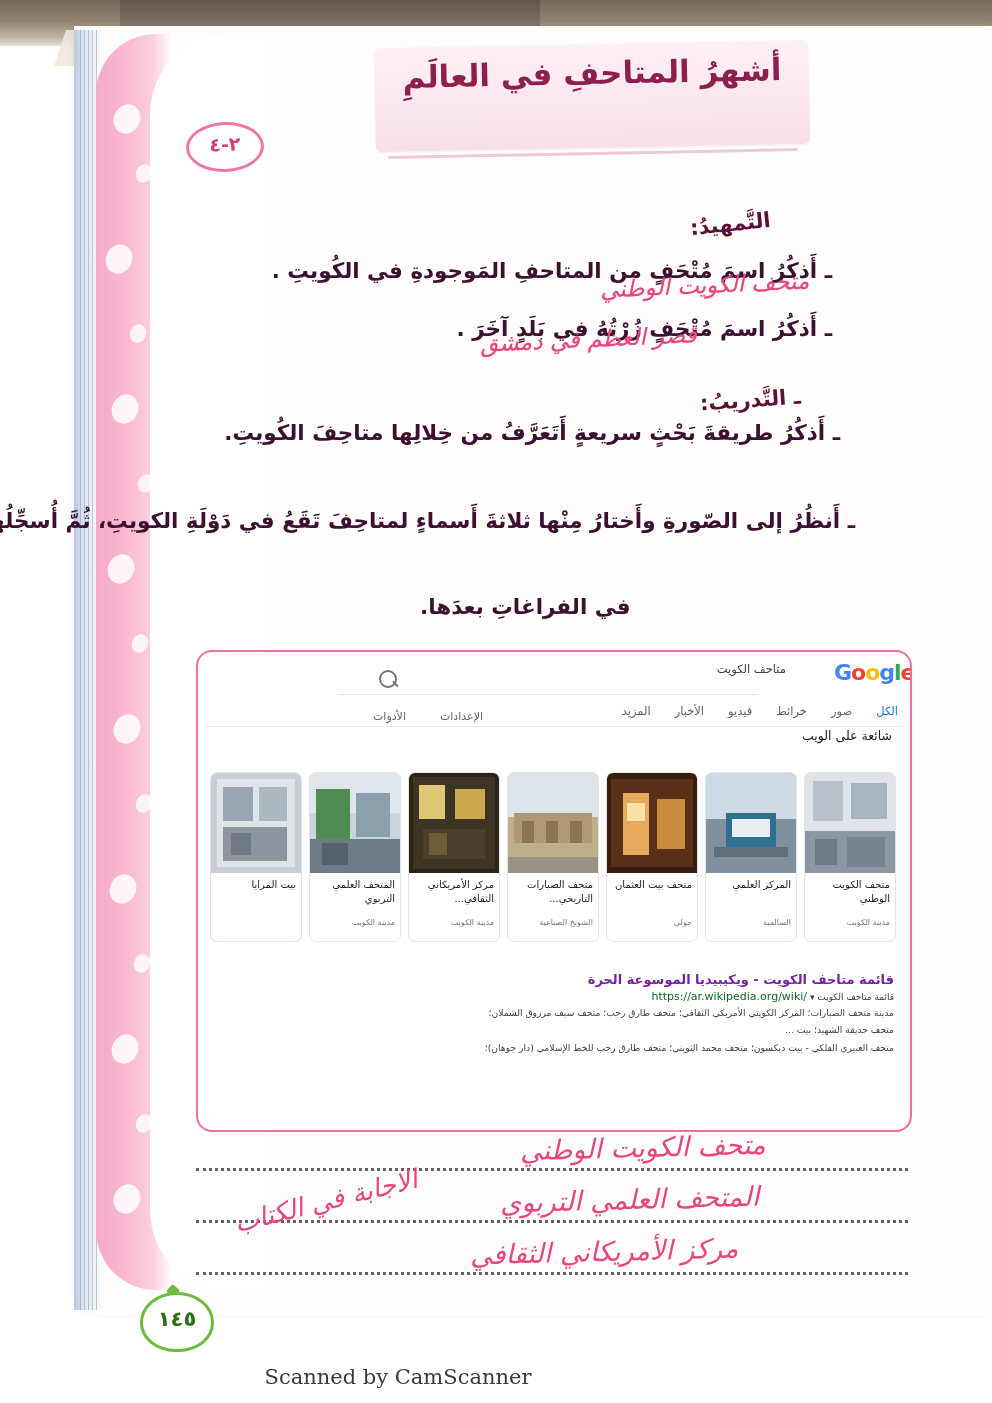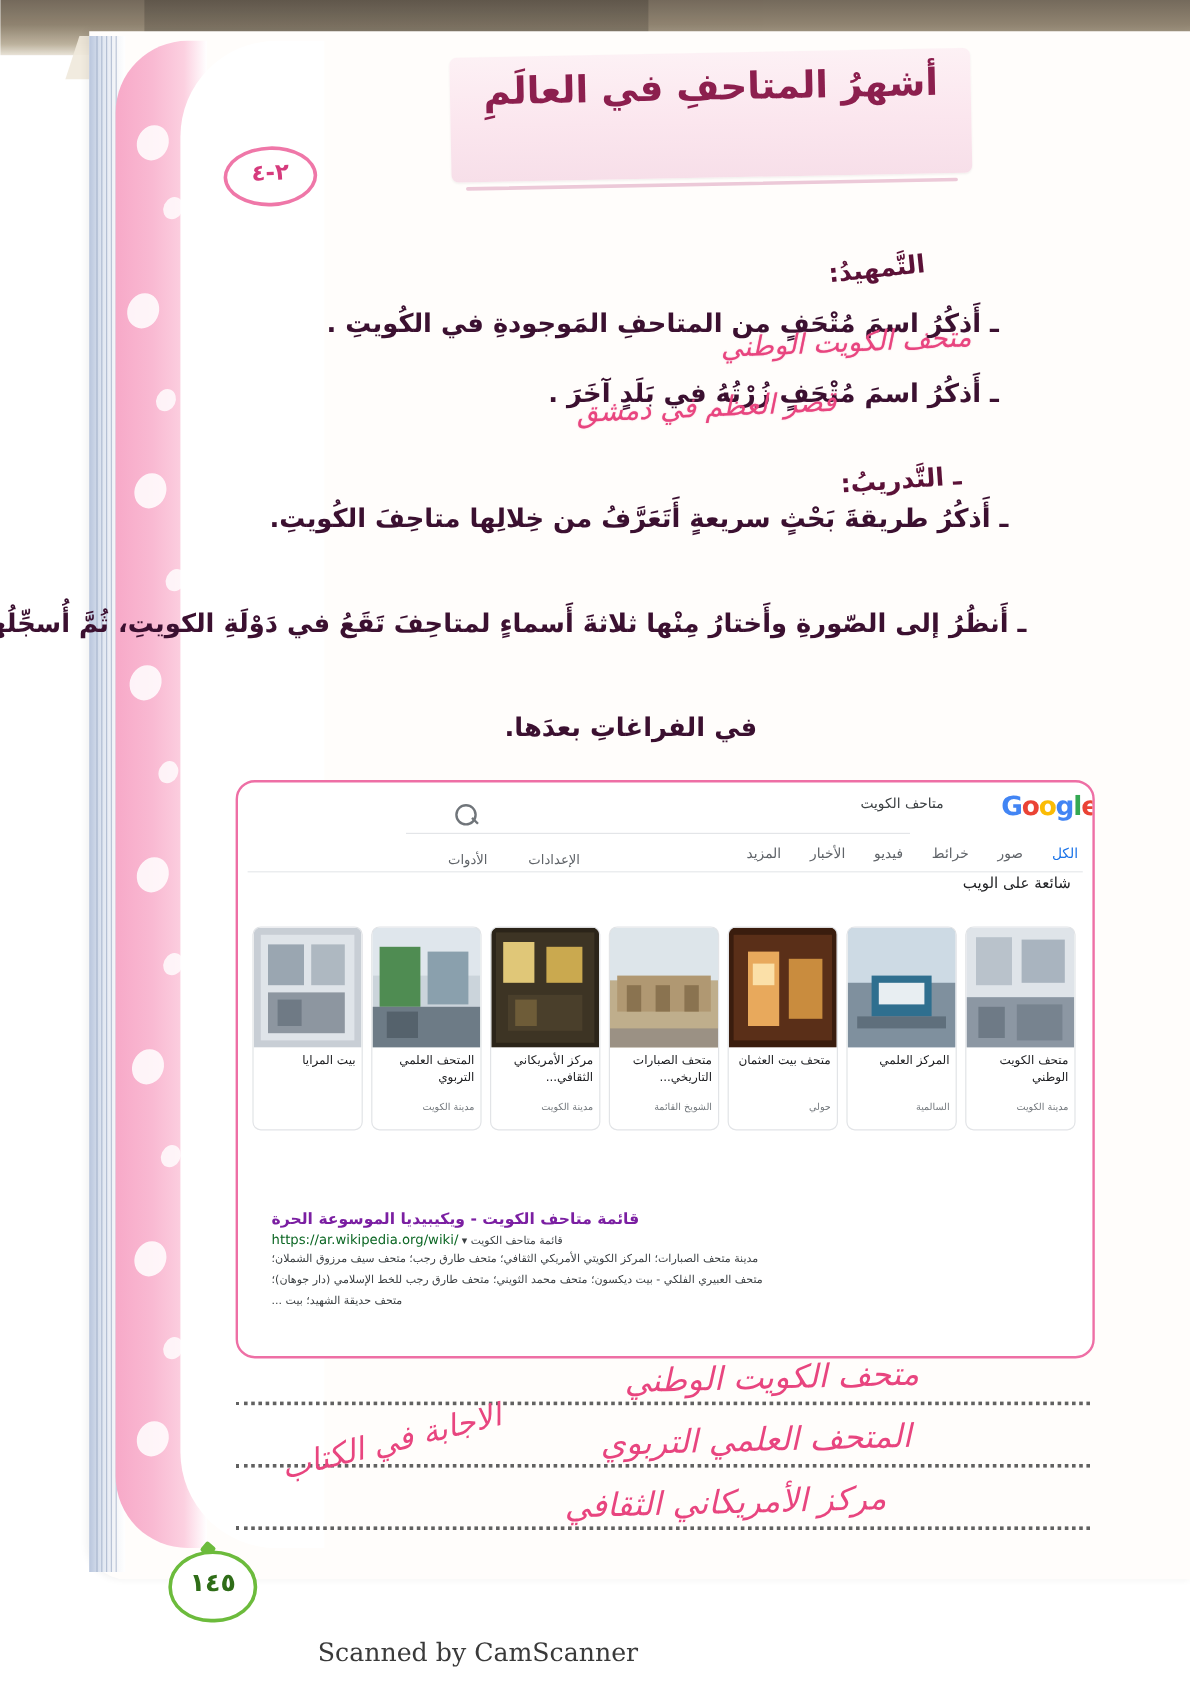--- a/index.html
+++ b/index.html
@@ -273,22 +273,21 @@
   .card .sub {
     padding: 0 5px 5px 5px;
     font-size: 8px;
     color: #70757a;
   }
 
   .wiki {
     position: absolute;
     top: 320px; right: 16px;
     width: 668px;
-    text-align: left;
-    margin-top: 37px;
+    text-align: right;
   }
   .wiki .w-title {
     font-size: 13px; color:#7b1fa2; font-weight: bold; margin-bottom: 3px;
   }
   .wiki .w-sub { font-size: 9px; color:#3c4043; }
   .wiki .w-url { font-size: 11px; color:#0b6623; direction: ltr; display:inline-block; }
   .wiki .w-body { font-size: 9.2px; color:#3c4043; line-height: 1.55; margin-top: 3px; }
 
   
   .dots {
@@ -484,21 +483,21 @@
           <rect width="90" height="100" fill="#cfd6da"></rect>
           <rect x="0" y="0" width="90" height="44" fill="#dde5ea"></rect>
           <rect x="0" y="44" width="90" height="56" fill="#bfae8c"></rect>
           <rect x="6" y="40" width="78" height="30" fill="#b09872"></rect>
           <rect x="14" y="48" width="12" height="22" fill="#8a7350"></rect>
           <rect x="38" y="48" width="12" height="22" fill="#8a7350"></rect>
           <rect x="62" y="48" width="12" height="22" fill="#8a7350"></rect>
           <rect x="0" y="84" width="90" height="16" fill="#9b9184"></rect>
         </svg>
         <div class="cap">متحف الصبارات التاريخي...</div>
-        <div class="sub">الشويخ القائمة</div>
+        <div class="sub">الشويخ الصناعية</div>
       </div>
 
       <div class="card">
         <svg class="thumb" viewBox="0 0 90 100" preserveAspectRatio="none">
           <rect width="90" height="100" fill="#2b2419"></rect>
           <rect x="4" y="4" width="82" height="92" fill="#3d3424"></rect>
           <rect x="10" y="12" width="26" height="34" fill="#e0c778"></rect>
           <rect x="46" y="16" width="30" height="30" fill="#caa94f"></rect>
           <rect x="14" y="56" width="62" height="30" fill="#57493180"></rect>
           <rect x="20" y="60" width="18" height="22" fill="#6e5c38"></rect>
@@ -536,22 +535,22 @@
     </div>
 
     <div class="wiki">
       <div class="w-title">قائمة متاحف الكويت - ويكيبيديا الموسوعة الحرة</div>
       <div class="w-sub">
         <span>قائمة متاحف الكويت</span>
         <span>▾</span>
         <span class="w-url">https://ar.wikipedia.org/wiki/</span>
       </div>
       <div class="w-body">مدينة متحف الصبارات؛ المركز الكويتي الأمريكي الثقافي؛ متحف طارق رجب؛ متحف سيف مرزوق الشملان؛</div>
+      <div class="w-body">متحف حديقة الشهيد؛ بيت ...</div>
       <div class="w-body">متحف العبيري الفلكي ‑ بيت ديكسون؛ متحف محمد الثويني؛ متحف طارق رجب للخط الإسلامي (دار جوهان)؛</div>
-      <div class="w-body">متحف حديقة الشهيد؛ بيت ...</div>
     </div>
 
   </div>
 
   <div class="dots" style="top:1166px; left:196px; width:712px;"></div>
   <div class="ans" style="top:1132px; left:520px;">متحف الكويت الوطني</div>
 
   <div class="dots" style="top:1218px; left:196px; width:712px;"></div>
   <div class="ans" style="top:1184px; left:500px;">المتحف العلمي التربوي</div>
 

